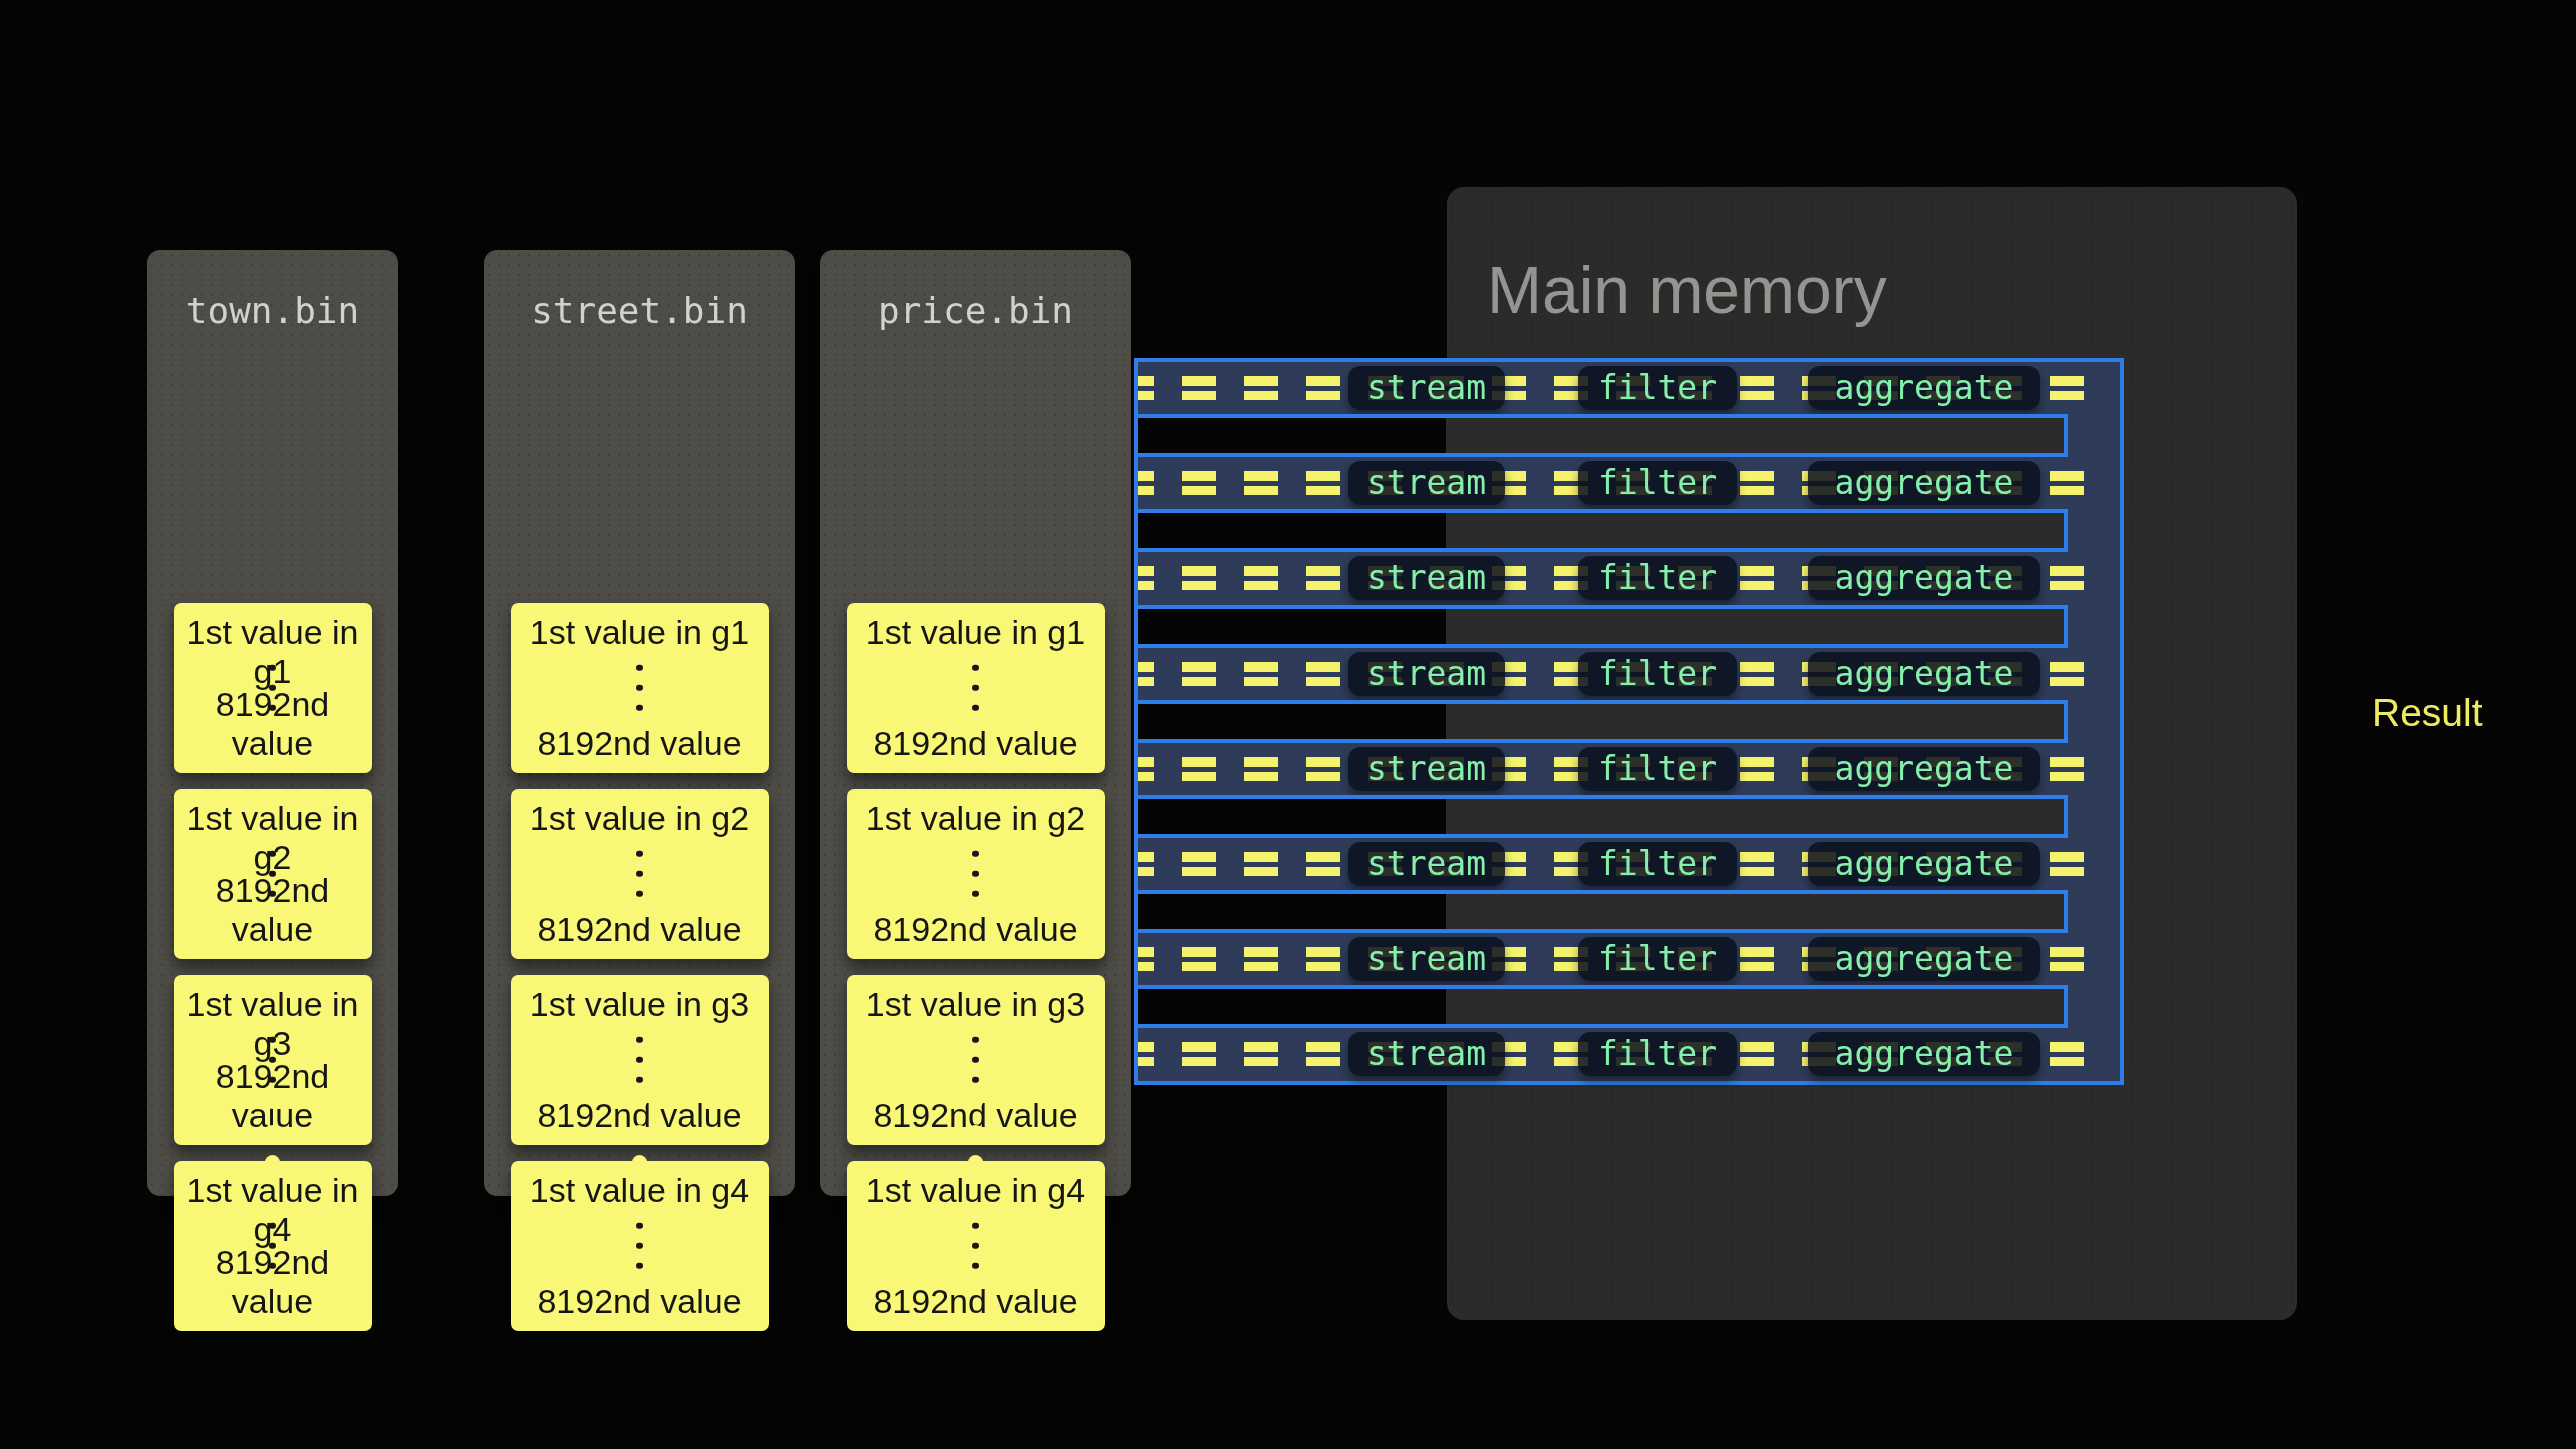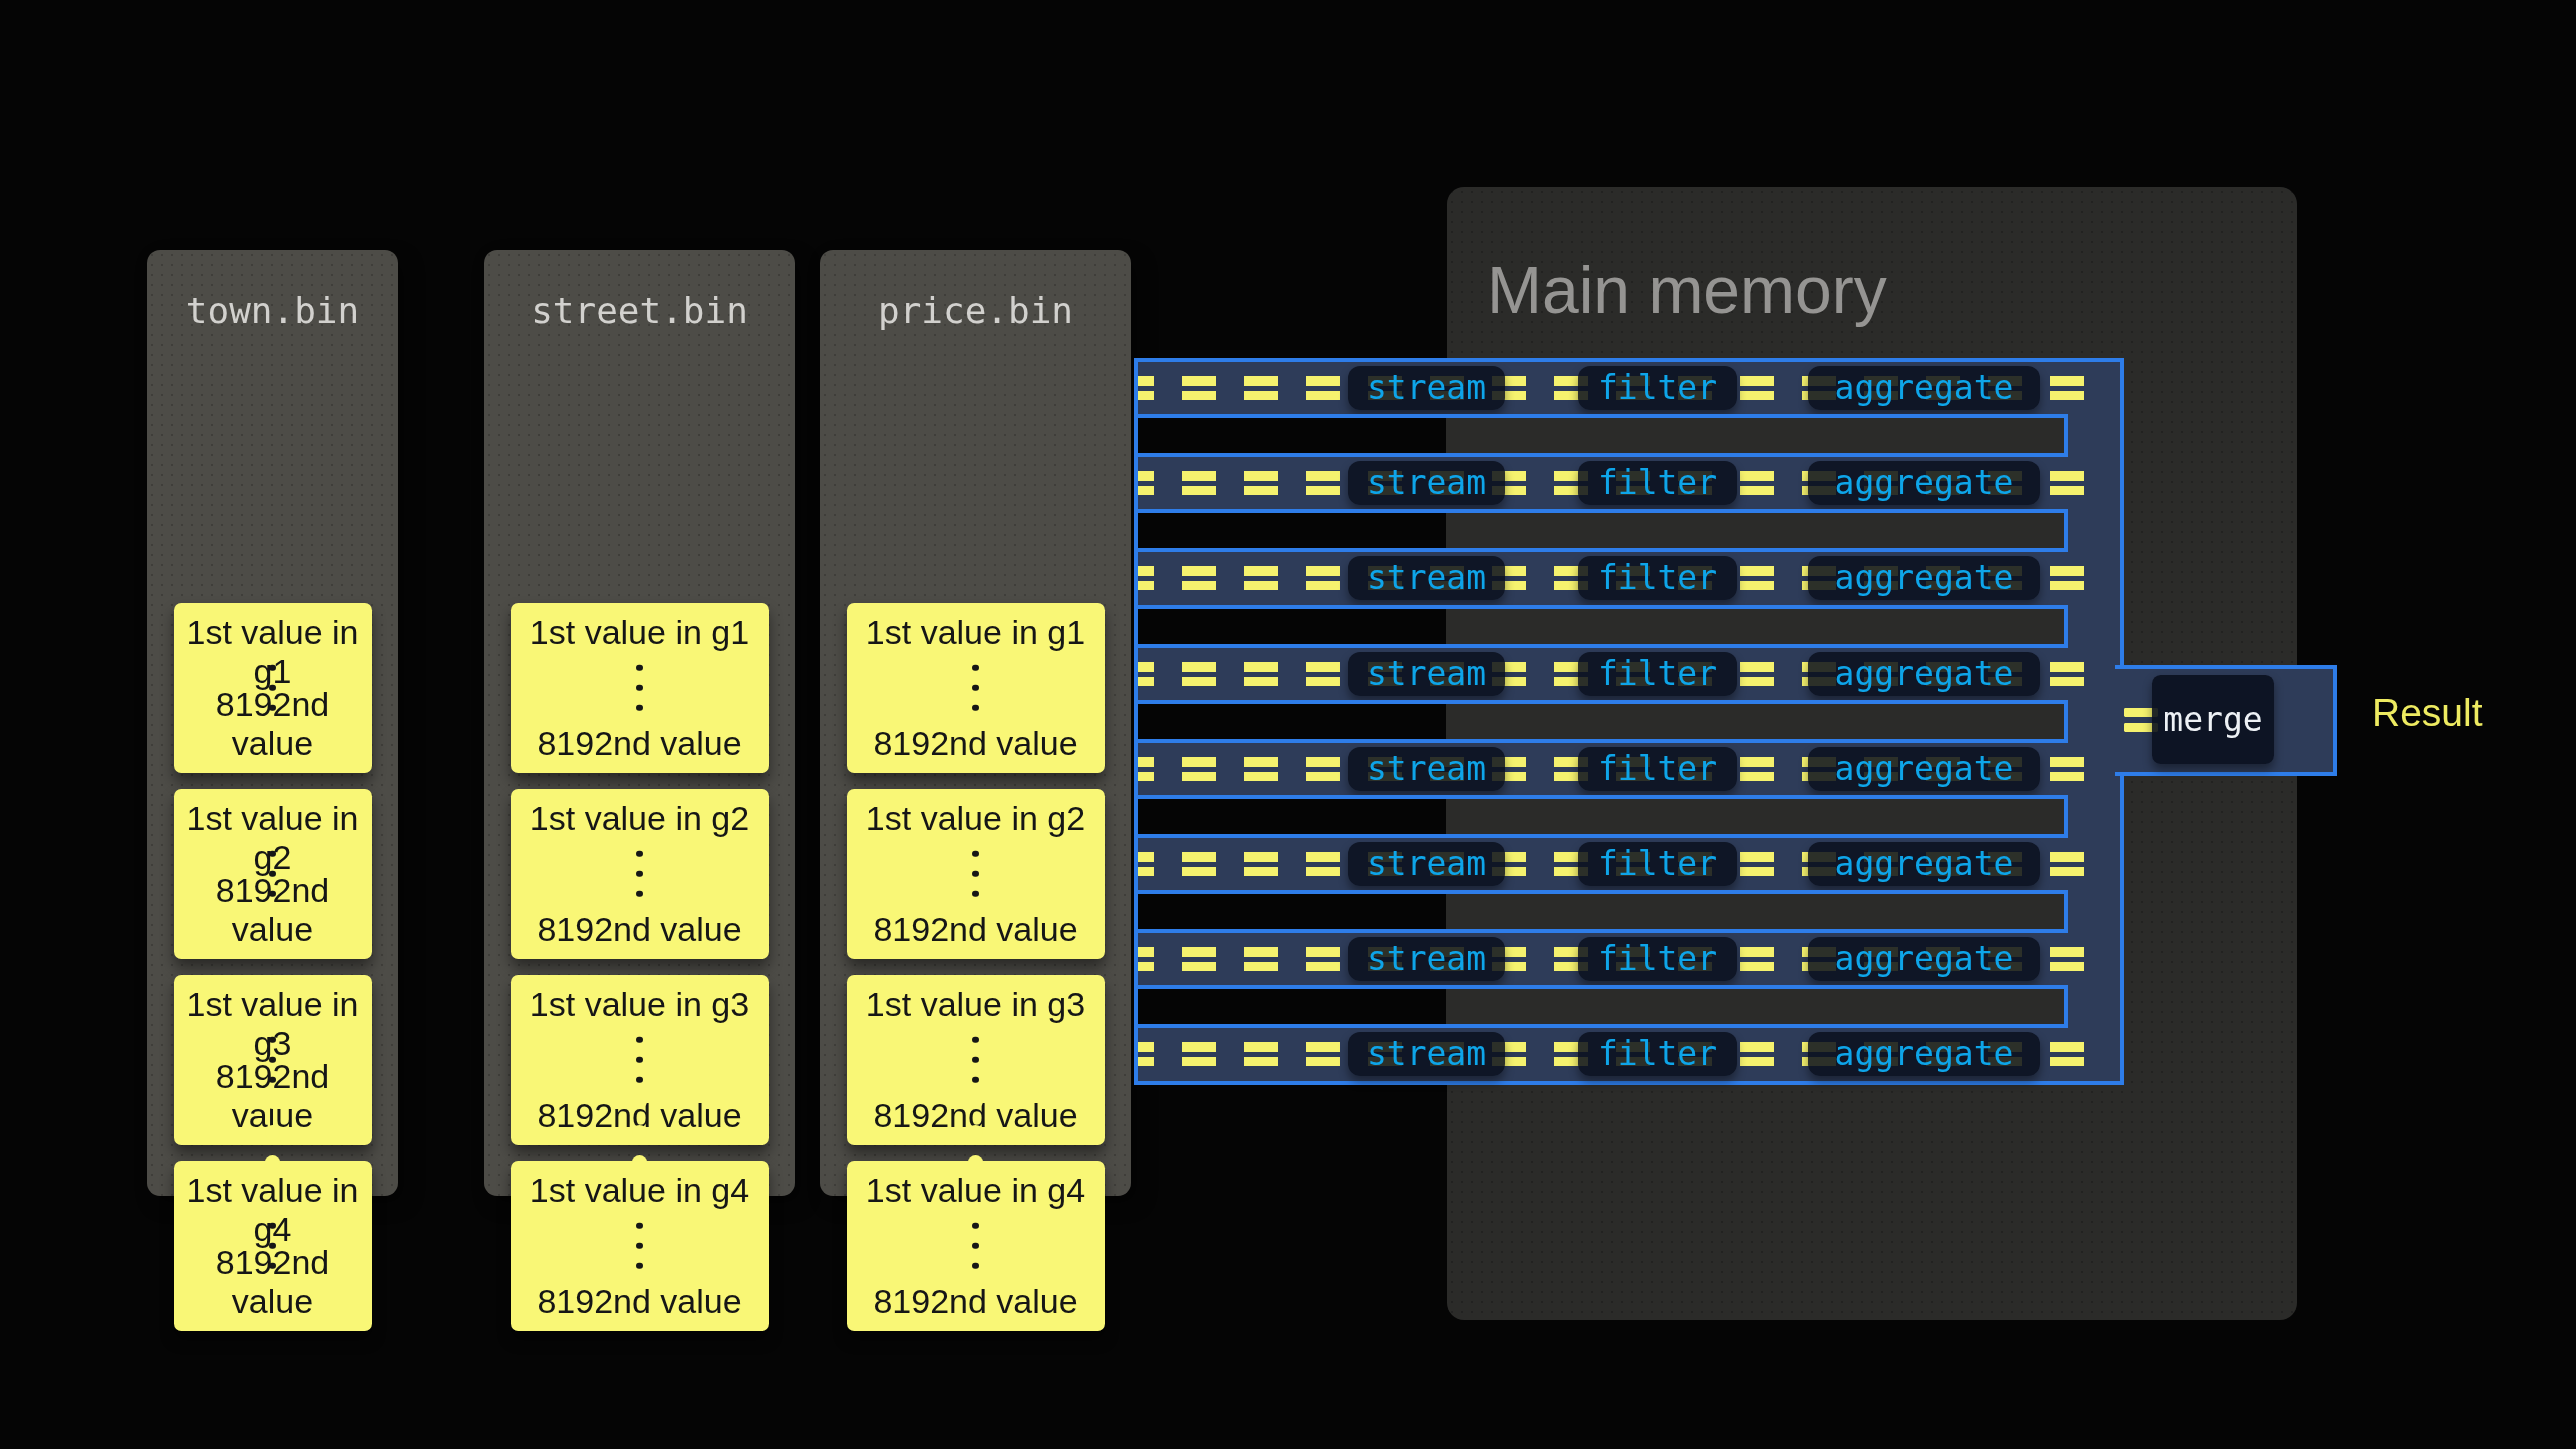--- a/index.html
+++ b/index.html
@@ -32,21 +32,21 @@
   
   #pipe{position:absolute;left:1134px;top:358px;width:990px;height:727px;box-sizing:border-box;
         border:4.3px solid #2e7de9;background:#2e3c59;z-index:3;}
   .prow{position:absolute;left:0;width:981px;height:52px;}
   .dashline{position:absolute;left:0;top:0;width:959px;height:52px;overflow:hidden;}
   .dashline i{position:absolute;left:-18px;width:977px;height:9.3px;border-radius:1.4px;
         background-image:repeating-linear-gradient(90deg,#f5f26e 0 34px,transparent 34px 62px);}
   .dashline .b1{top:14.3px;}
   .dashline .b2{top:29px;}
   .opbox{position:absolute;top:3.6px;height:44px;border-radius:12px;background:rgba(10,16,30,0.86);
-         box-shadow:0 5.7px 10px rgba(0,0,0,0.4);color:#0ea5e9;text-align:center;line-height:44px;
+         box-shadow:0 5.7px 10px rgba(0,0,0,0.4);color:#86efac;text-align:center;line-height:44px;
          font-family:"DejaVu Sans Mono","Liberation Mono",monospace;font-size:33px;}
   .op-stream{left:210px;width:157px;}
   .op-filter{left:440px;width:159px;}
   .op-aggregate{left:670px;width:232px;}
   .pconn{position:absolute;left:-4.3px;width:934px;height:43px;box-sizing:border-box;
          border:4.3px solid #2e7de9;
          background:linear-gradient(90deg,#050505 0 308px,#2b2b29 308px);}
   
   #strip{position:absolute;left:2115px;top:665px;width:222px;height:111px;box-sizing:border-box;
          border:4.3px solid #2e7de9;border-left:none;background:#2e3c59;z-index:4;}
@@ -278,22 +278,17 @@
   </div>
       <div class="pconn" style="top: 52px;"></div>
       <div class="pconn" style="top: 147px;"></div>
       <div class="pconn" style="top: 243px;"></div>
       <div class="pconn" style="top: 338px;"></div>
       <div class="pconn" style="top: 433px;"></div>
       <div class="pconn" style="top: 528px;"></div>
       <div class="pconn" style="top: 623px;"></div>
     </div>
 
-  <div id="strip">
-    <i class="sbar s1"></i>
-    <i class="sbar s2"></i>
-    <div id="merge-box">merge</div>
-  </div>
 
   <div id="result">Result</div>
 
 </div>
 
 
 </body></html>

